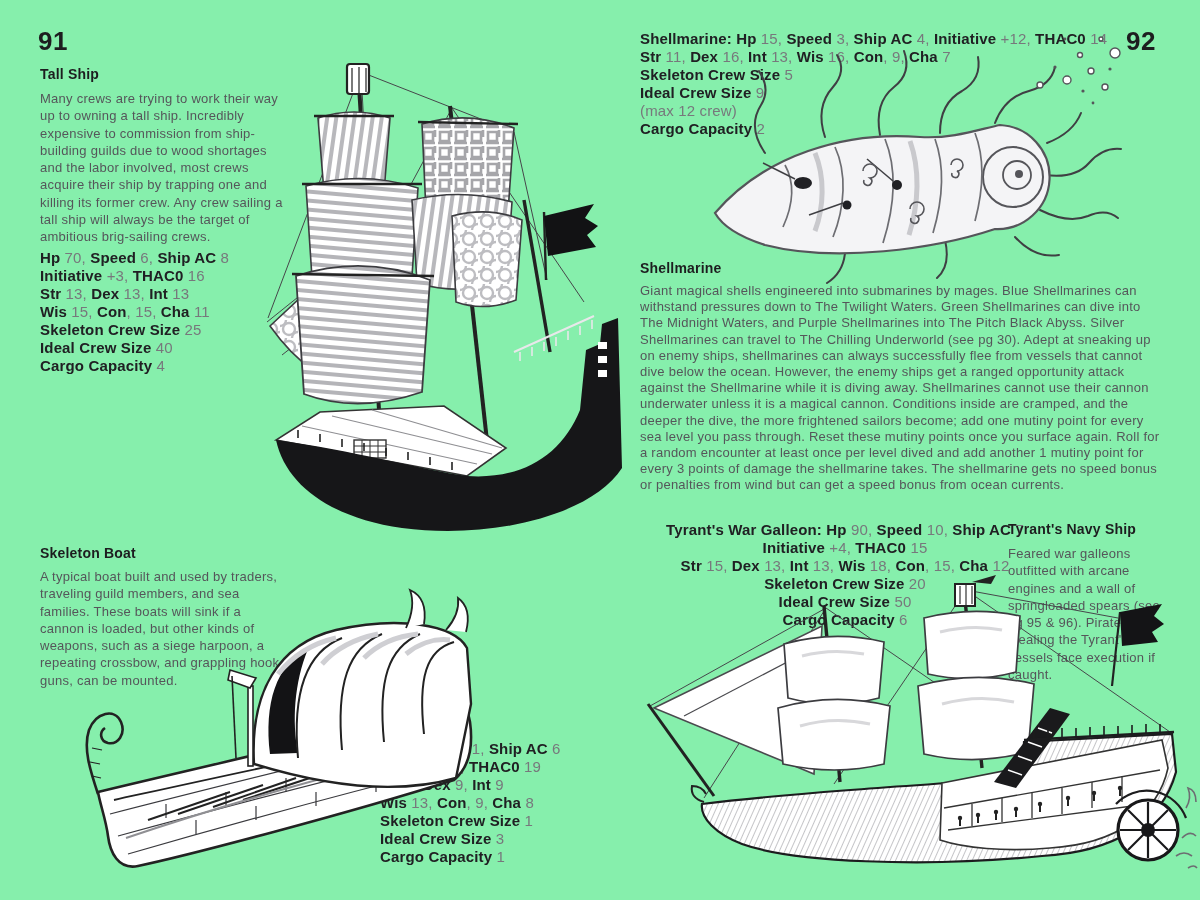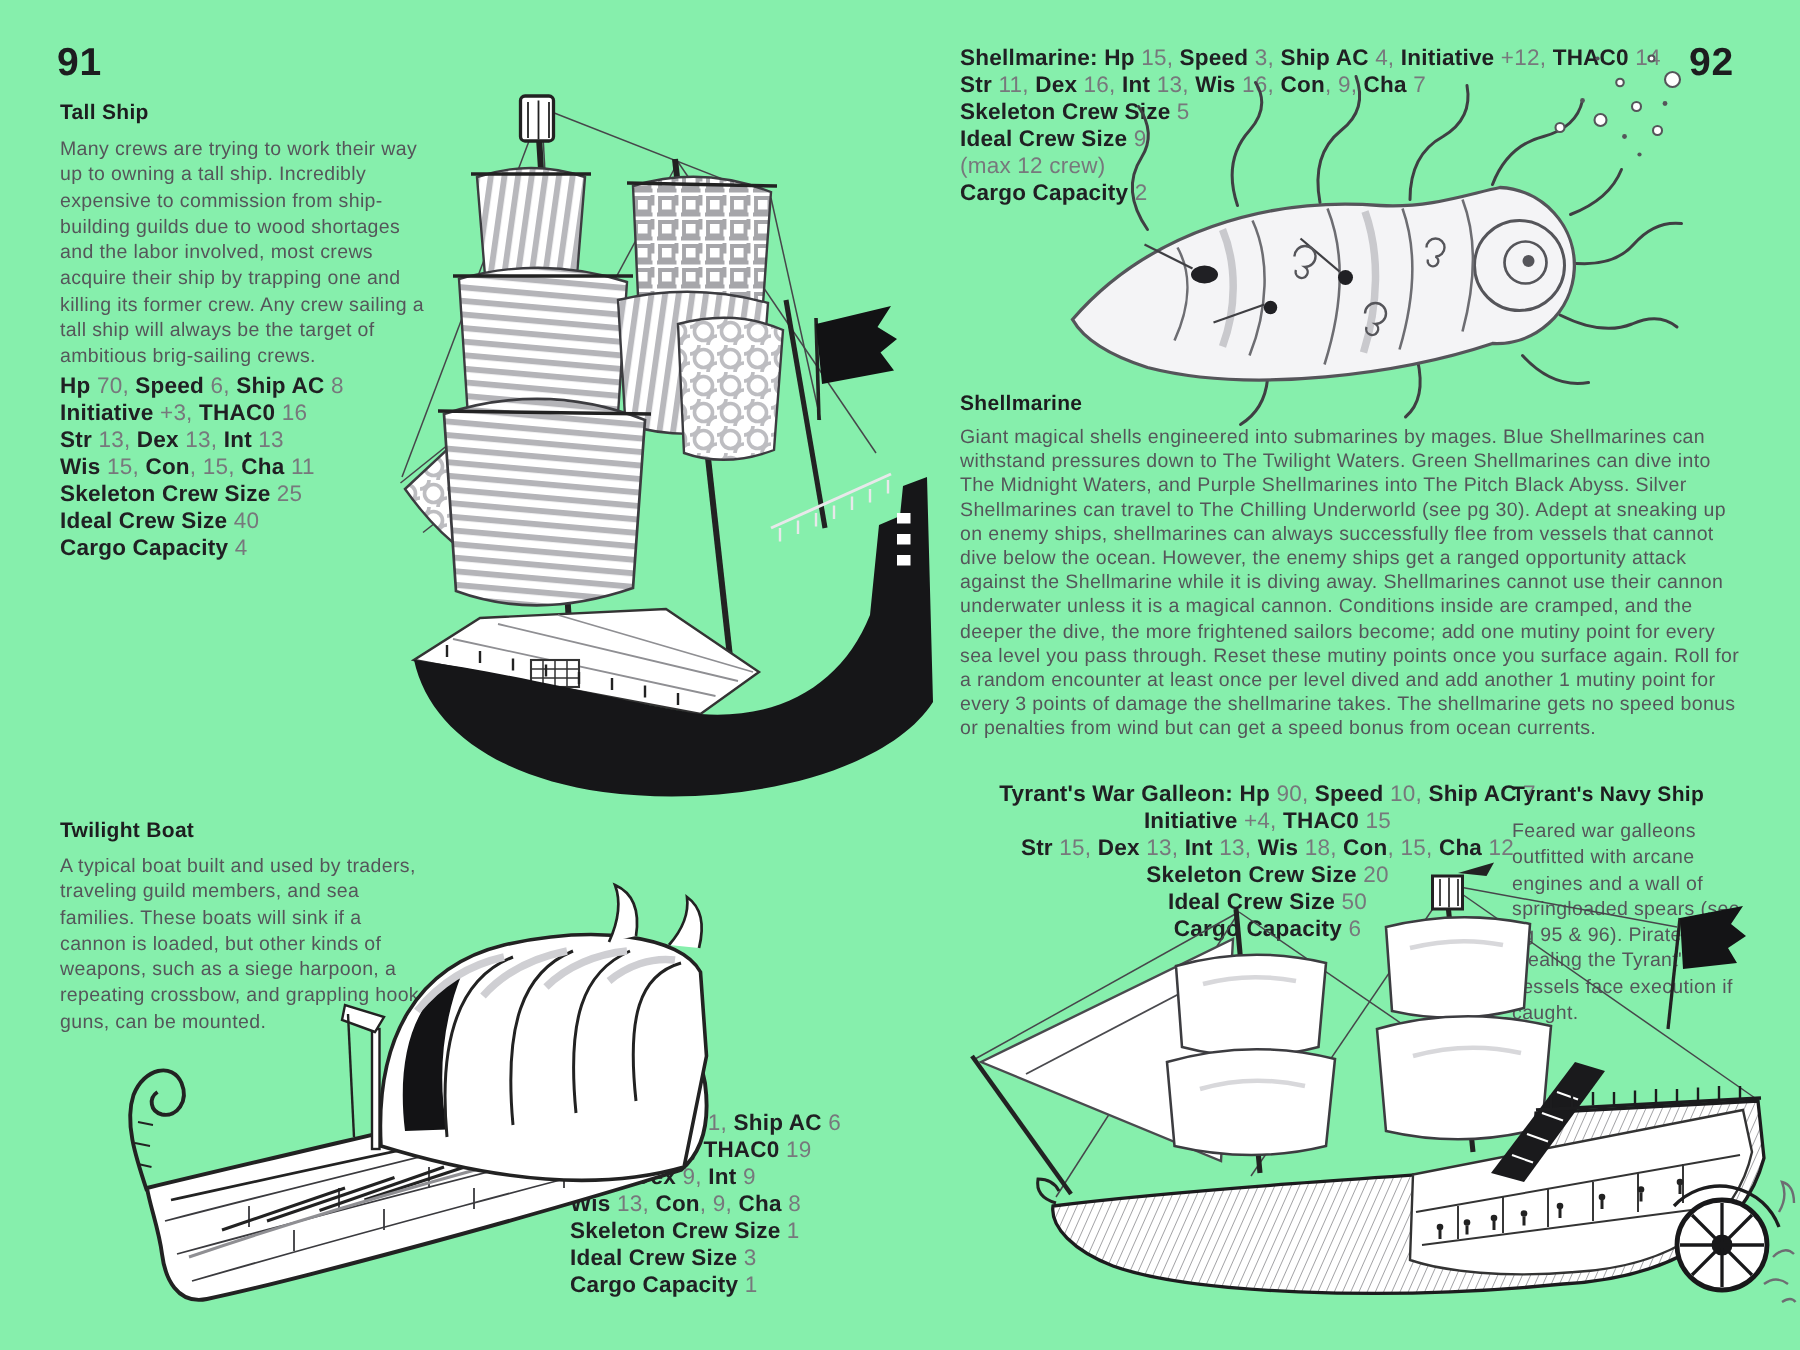--- a/index.html
+++ b/index.html
@@ -130,21 +130,21 @@
           <path d="M80 397 v-8"></path>
           <path d="M102 401 v-8"></path>
         <path d="M124 406 v-8"></path>
           <path d="M146 410 v-8"></path>
           <path d="M168 415 v-8"></path>
           <path d="M190 420 v-8"></path>
       </g>
     </svg>
   </div>
 
-  <div class="heading" style="left:40px;top:545px;">Twilight Boat</div>
+  <div class="heading" style="left:40px;top:545px;">Skeleton Boat</div>
 
   <div class="body-text" style="left:40px;top:568px;width:240px;">A typical boat built and used by traders, traveling guild members, and sea families. These boats will sink if a cannon is loaded, but other kinds of weapons, such as a siege harpoon, a repeating crossbow, and grappling hook guns, can be mounted.</div>
 
   <div class="stats" style="left:380px;top:740px;width:240px;">
       <div class="stat-line"><b>Hp</b><span> 4, </span><b>Speed</b><span> 1, </span><b>Ship AC</b><span> 6</span></div>
       <div class="stat-line"><b>Initiative</b><span> -2, </span><b>THAC0</b><span> 19</span></div>
       <div class="stat-line"><b>Str</b><span> 9, </span><b>Dex</b><span> 9, </span><b>Int</b><span> 9</span></div>
       <div class="stat-line"><b>Wis</b><span> 13, </span><b>Con</b><span>, 9, </span><b>Cha</b><span> 8</span></div>
       <div class="stat-line"><b>Skeleton Crew Size</b><span> 1</span></div>
       <div class="stat-line"><b>Ideal Crew Size</b><span> 3</span></div>

